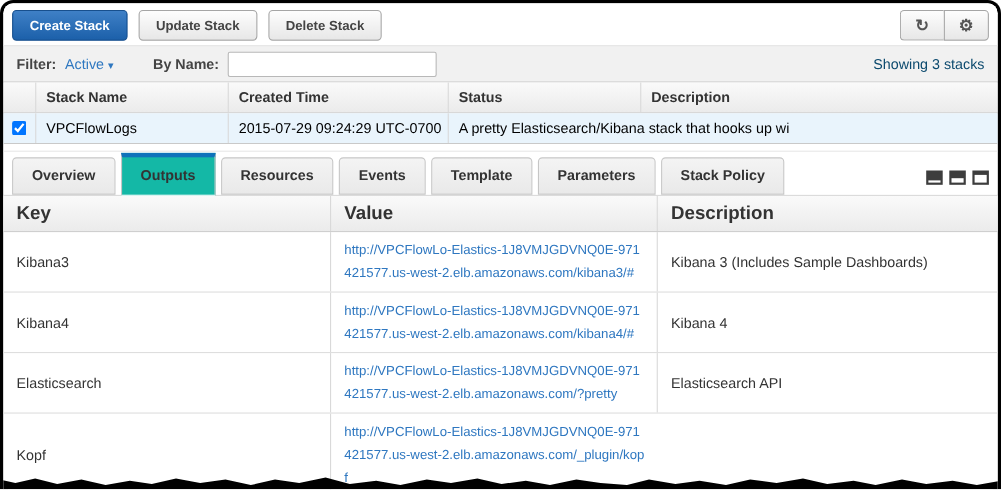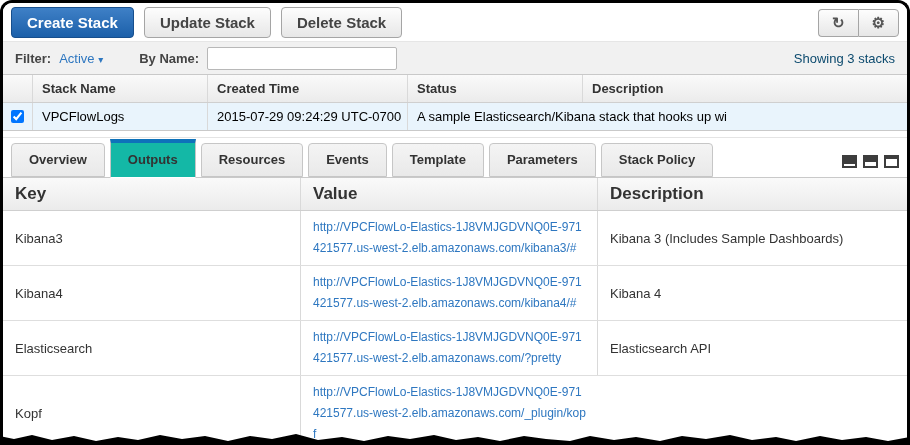--- a/index.html
+++ b/index.html
@@ -18,21 +18,21 @@
     overflow:hidden;
   }
 
   
   .toolbar {
     display:flex; align-items:center;
     padding:6px 8px 5px 8px; background:#fff; height:38px;
   }
   .btn {
     font-family:"Liberation Sans", sans-serif;
-    font-size:15px; font-weight:bold; color:#444;
+    font-size:12px; font-weight:bold; color:#444;
     background:linear-gradient(#fdfdfd,#e7e7e7);
     border:1px solid #a5a5a5; border-radius:4px;
     padding:6px 15px; cursor:pointer;
   }
   .btn.primary {
     background:linear-gradient(rgba(255,255,255,.14), rgba(0,0,0,.10)), var(--primary-button);
     color:#fff; border-color:#174f8d;
   }
   .btn + .btn { margin-left:10px; }
   .toolbar .spacer { flex:1; }
@@ -162,21 +162,21 @@
       <div class="scell c-created">Created Time</div>
       <div class="scell c-status">Status</div>
       <div class="scell c-desc">Description</div>
     </div>
     <div class="srow data">
       <div class="scell c-check">
         <input type="checkbox" checked="checked" style="">
       </div>
       <div class="scell c-name">VPCFlowLogs</div>
       <div class="scell c-created">2015-07-29 09:24:29 UTC-0700</div>
-      <div class="scell c-desc">A sample Elasticsearch/Kibana stack that hooks up wi</div>
+      <div class="scell c-desc">A pretty Elasticsearch/Kibana stack that hooks up wi</div>
     </div>
     <div class="sliver"></div>
   </div>
 
   <div class="tabstrip">
     <div class="tab">Overview</div>
     <div class="tab active">Outputs</div>
     <div class="tab">Resources</div>
     <div class="tab">Events</div>
     <div class="tab">Template</div>

